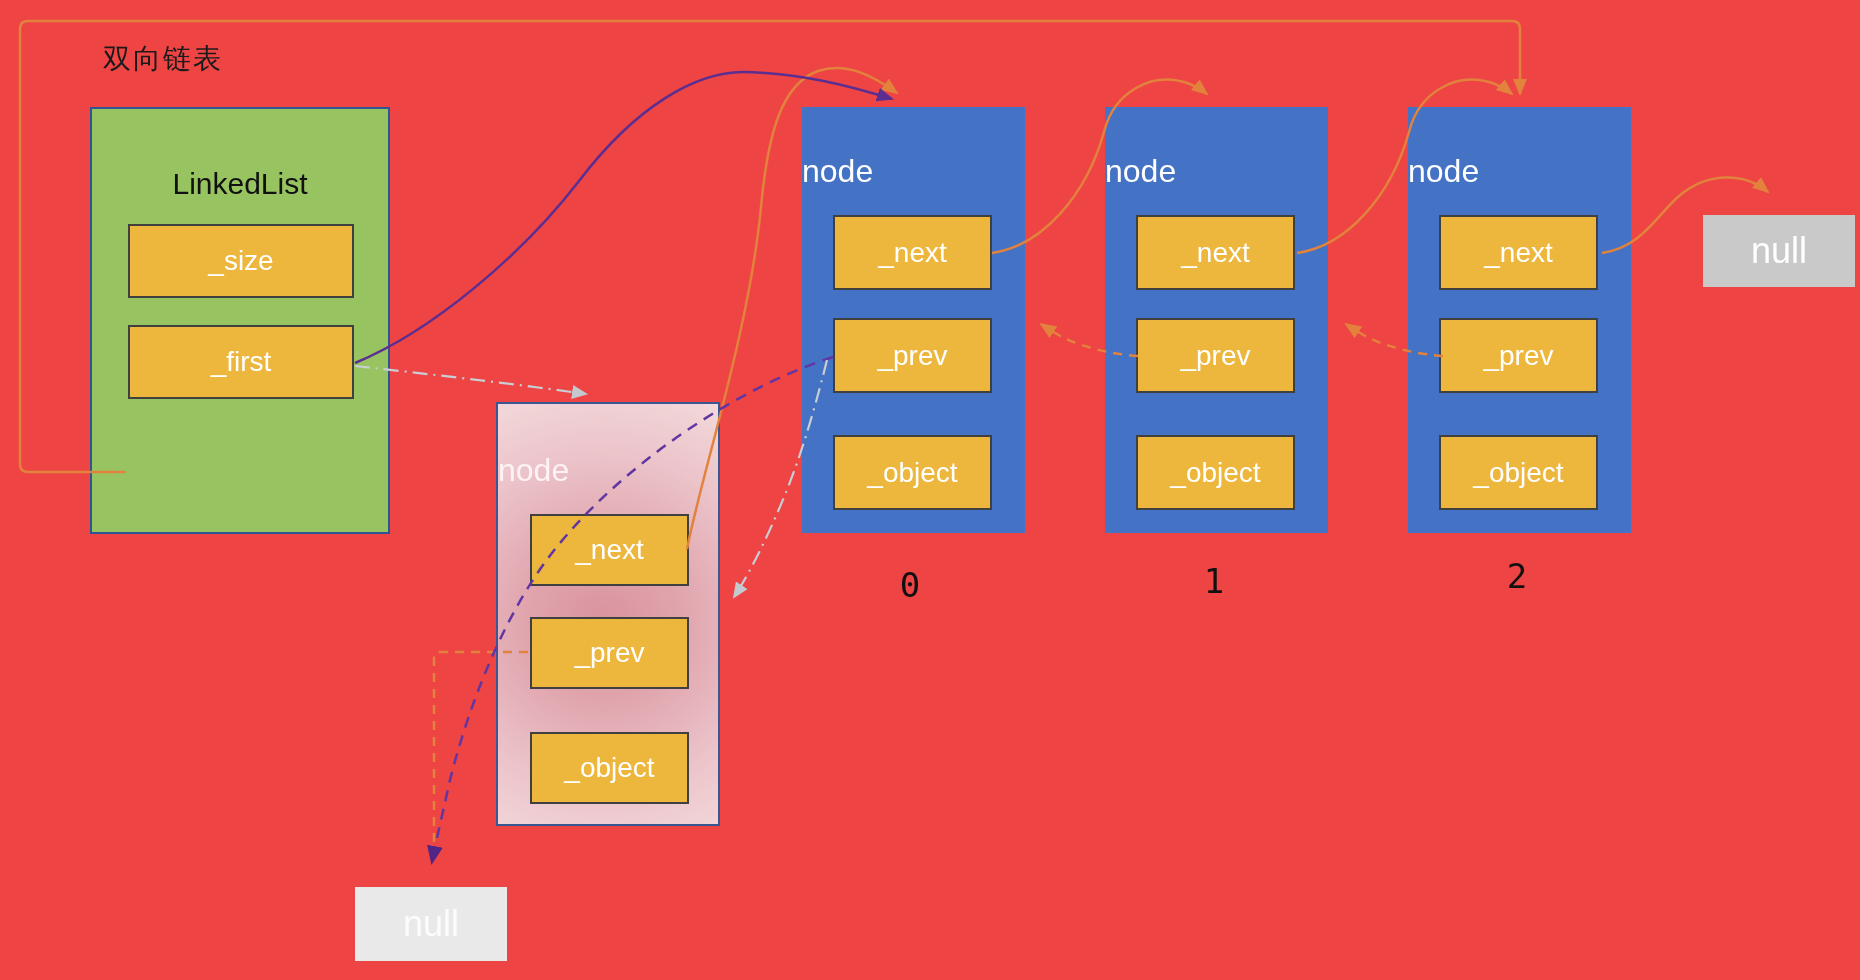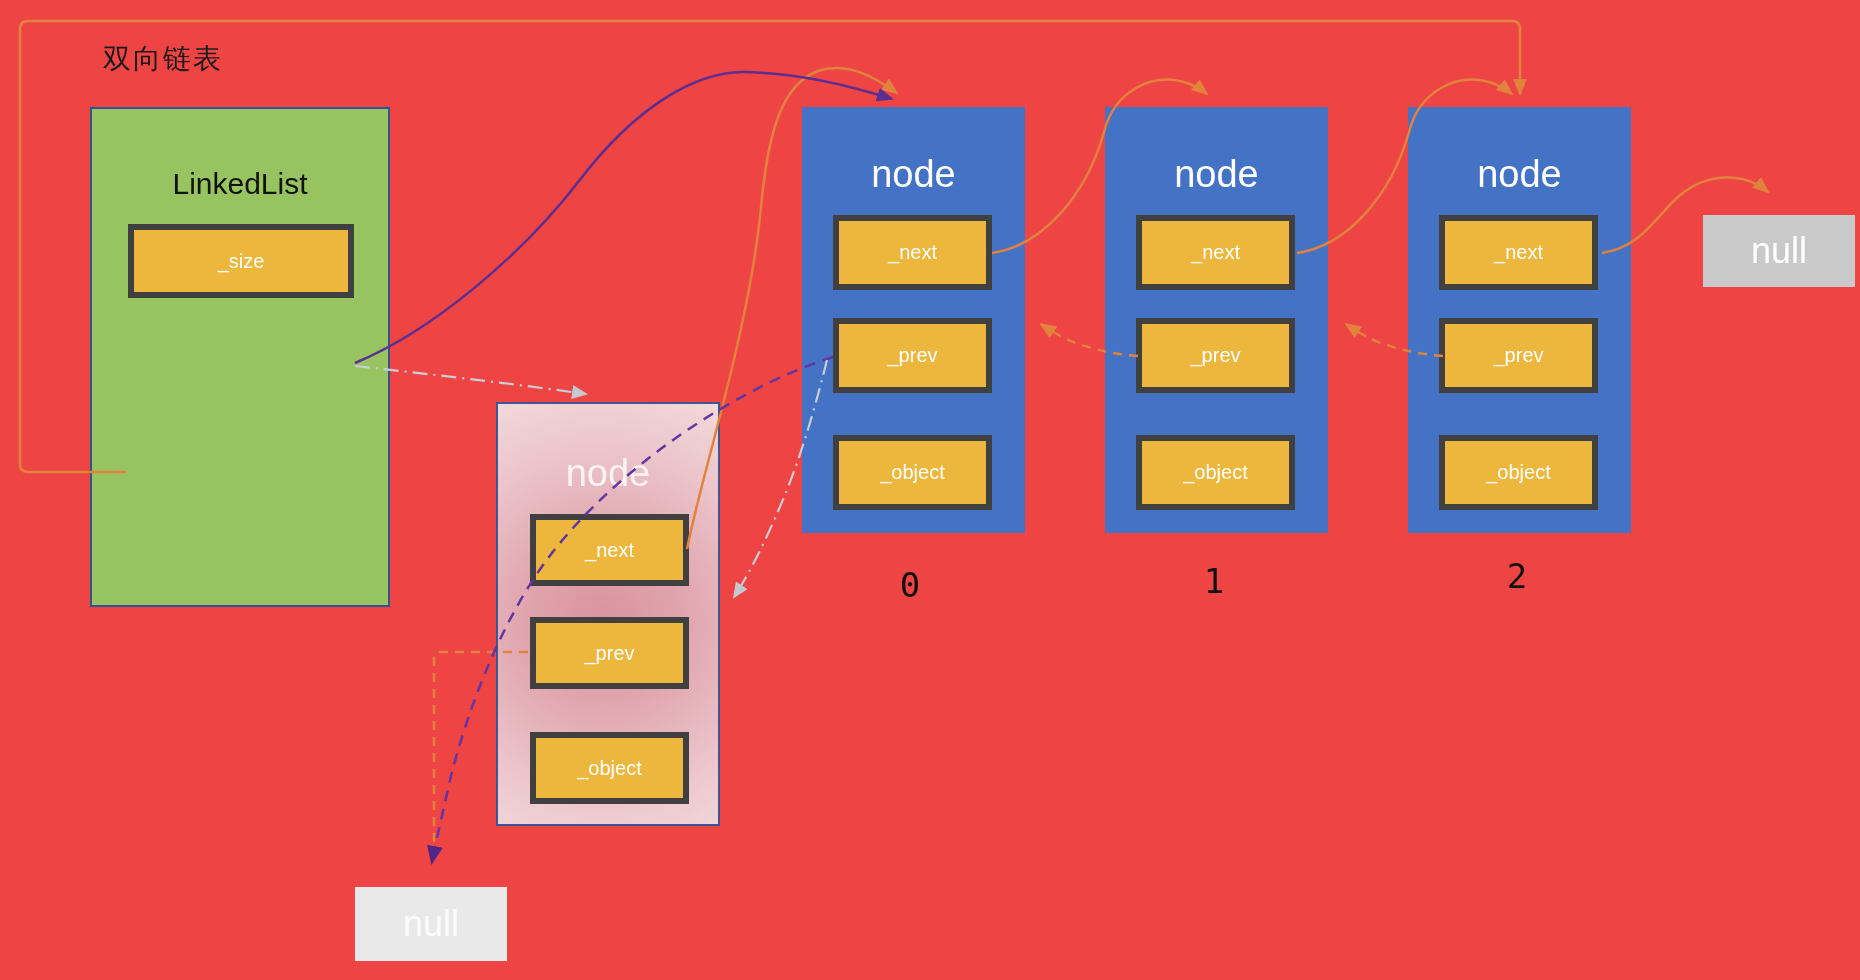--- a/index.html
+++ b/index.html
@@ -11,40 +11,40 @@
   html,body{margin:0;padding:0;background:#ffffff;}
   .canvas{
     position:relative;width:1860px;height:980px;background:#ef4444;overflow:hidden;
     font-family:"Liberation Sans","DejaVu Sans",sans-serif;
   }
   .diagram-title{
     position:absolute;left:103px;top:40px;font-size:28px;color:#1a1a1a;
     letter-spacing:2px;font-family:"DejaVu Sans","Liberation Sans",sans-serif;
   }
   .list-box{
-    position:absolute;left:90px;top:107px;width:300px;height:500px;
+    position:absolute;left:90px;top:107px;width:300px;height:427px;
     background:var(--list-green);border:2.5px solid var(--box-border);box-sizing:border-box;
   }
   .list-title{
     position:absolute;left:0;top:58px;width:100%;text-align:center;
     font-size:30px;color:#111;
   }
   .node{
     position:absolute;top:107px;width:223px;height:426px;
     background:var(--node-blue);box-sizing:border-box;
   }
   .node-title{
-    position:absolute;left:0;top:46px;width:100%;text-align:center;
-    font-size:38px;color:#ffffff;
+    position:absolute;left:0;top:46px;width:100%;text-align:left;
+    font-size:32px;color:#ffffff;
   }
   .field{
     position:absolute;left:31px;width:159px;height:75px;
-    background:var(--field-yellow);border:6px solid #404040;box-sizing:border-box;
+    background:var(--field-yellow);border:2px solid #404040;box-sizing:border-box;
     display:flex;align-items:center;justify-content:center;
-    font-size:20px;color:#ffffff;text-align:center;
+    font-size:28px;color:#ffffff;text-align:center;
   }
   .list-box .field{left:36px;width:226px;height:74px;}
   .detached{
     position:absolute;left:496px;top:402px;width:224px;height:424px;
     background:radial-gradient(circle at 48% 52%, #d9939e 0%, #e0a3ac 30%, #ecc5cb 70%, #f2d9da 100%);
     border:2px solid #3A5693;box-sizing:border-box;
   }
   .detached .field{left:32px;width:159px;height:72px;}
   .detached .node-title{top:48px;color:#fdf3f4;}
   .null-box{
@@ -63,20 +63,21 @@
 </head>
 <body>
 
 <div class="canvas">
 
   <div class="diagram-title">双向链表</div>
 
   <div class="list-box">
     <div class="list-title">LinkedList</div>
     <div class="field" style="top:115px">_size</div>
+    <div class="field" style="top:216px">_first</div>
   </div>
 
   <div class="node" style="left:802px">
     <div class="node-title">node</div>
     <div class="field" style="top:108px">_next</div>
     <div class="field" style="top:211px">_prev</div>
     <div class="field" style="top:328px">_object</div>
   </div>
 
   <div class="node" style="left:1105px">

